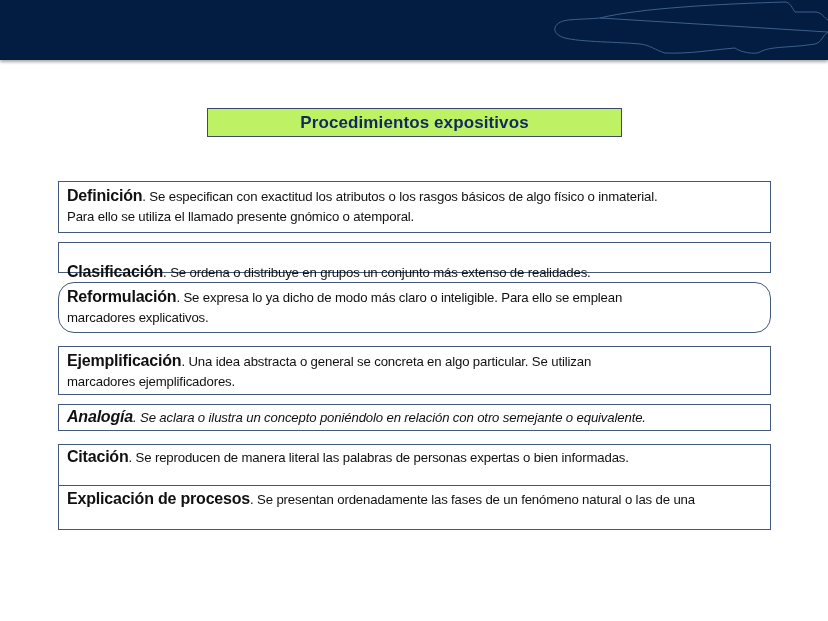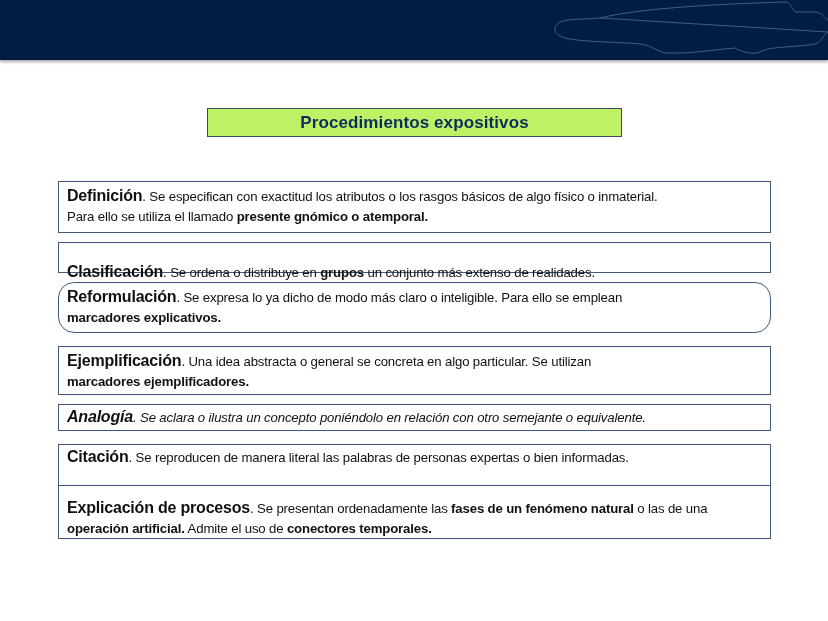--- a/index.html
+++ b/index.html
@@ -23,21 +23,21 @@
       font-weight: bold; font-size: 17px; color: #0e2a5e; letter-spacing: 0.1px;
     }
     .card {
       position: absolute; left: 58px; width: 713px;
       border: 1px solid #44587c; background: #ffffff;
       padding: 4px 8px 0 8px;
       font-size: 13.2px; line-height: 20px; color: #111;
       letter-spacing: -0.15px;
     }
     .card .term { font-weight: bold; font-size: 16px; color: #111; letter-spacing: -0.2px; text-align: center; }
-    .card b { font-weight: bold; }
+    .card b { font-weight: normal; }
   </style>
 </head>
 <body>
 
 <div class="header">
   <svg width="828" height="60" viewBox="0 0 828 60">
     <path d="M 600 18 C 640 8, 720 4, 785 2 C 790 2, 792 8, 795 12 L 815 12 C 822 12, 824 18, 828 20
              M 828 32 C 822 36, 822 42, 815 44 C 790 48, 770 46, 760 52 C 755 55, 740 52, 735 48
              C 710 50, 690 54, 665 53 C 655 50, 650 45, 640 44 C 620 42, 580 42, 565 38
              C 550 34, 552 22, 568 20 C 578 19, 590 19, 600 18 Z" fill="none" stroke="#3c5f8a" stroke-width="1"></path>
@@ -68,16 +68,15 @@
 </div>
 
 <div class="card" style="top:404px;height:27px;padding-top:2px;font-style:italic;">
   <div><span class="term">Analogía</span><span>. Se aclara o ilustra un concepto poniéndolo en relación con otro semejante o equivalente.</span></div>
 </div>
 
 <div class="card" style="top:444px;height:43px;padding-top:2px;">
   <div><span class="term">Citación</span><span>. Se reproducen de manera literal las palabras de personas expertas o bien informadas.</span></div>
 </div>
 
-<div class="card" style="top:485px;height:54px;padding-top:12px;">
+<div class="card" style="top:485px;height:45px;padding-top:3px;">
   <div><span class="term">Explicación de procesos</span><span>. Se presentan ordenadamente las </span><b>fases de un fenómeno natural</b><span> o las de una</span></div>
-  <div><b>operación artificial.</b><span> Admite el uso de </span><b>conectores temporales.</b></div>
 </div>
 
 </body></html>

